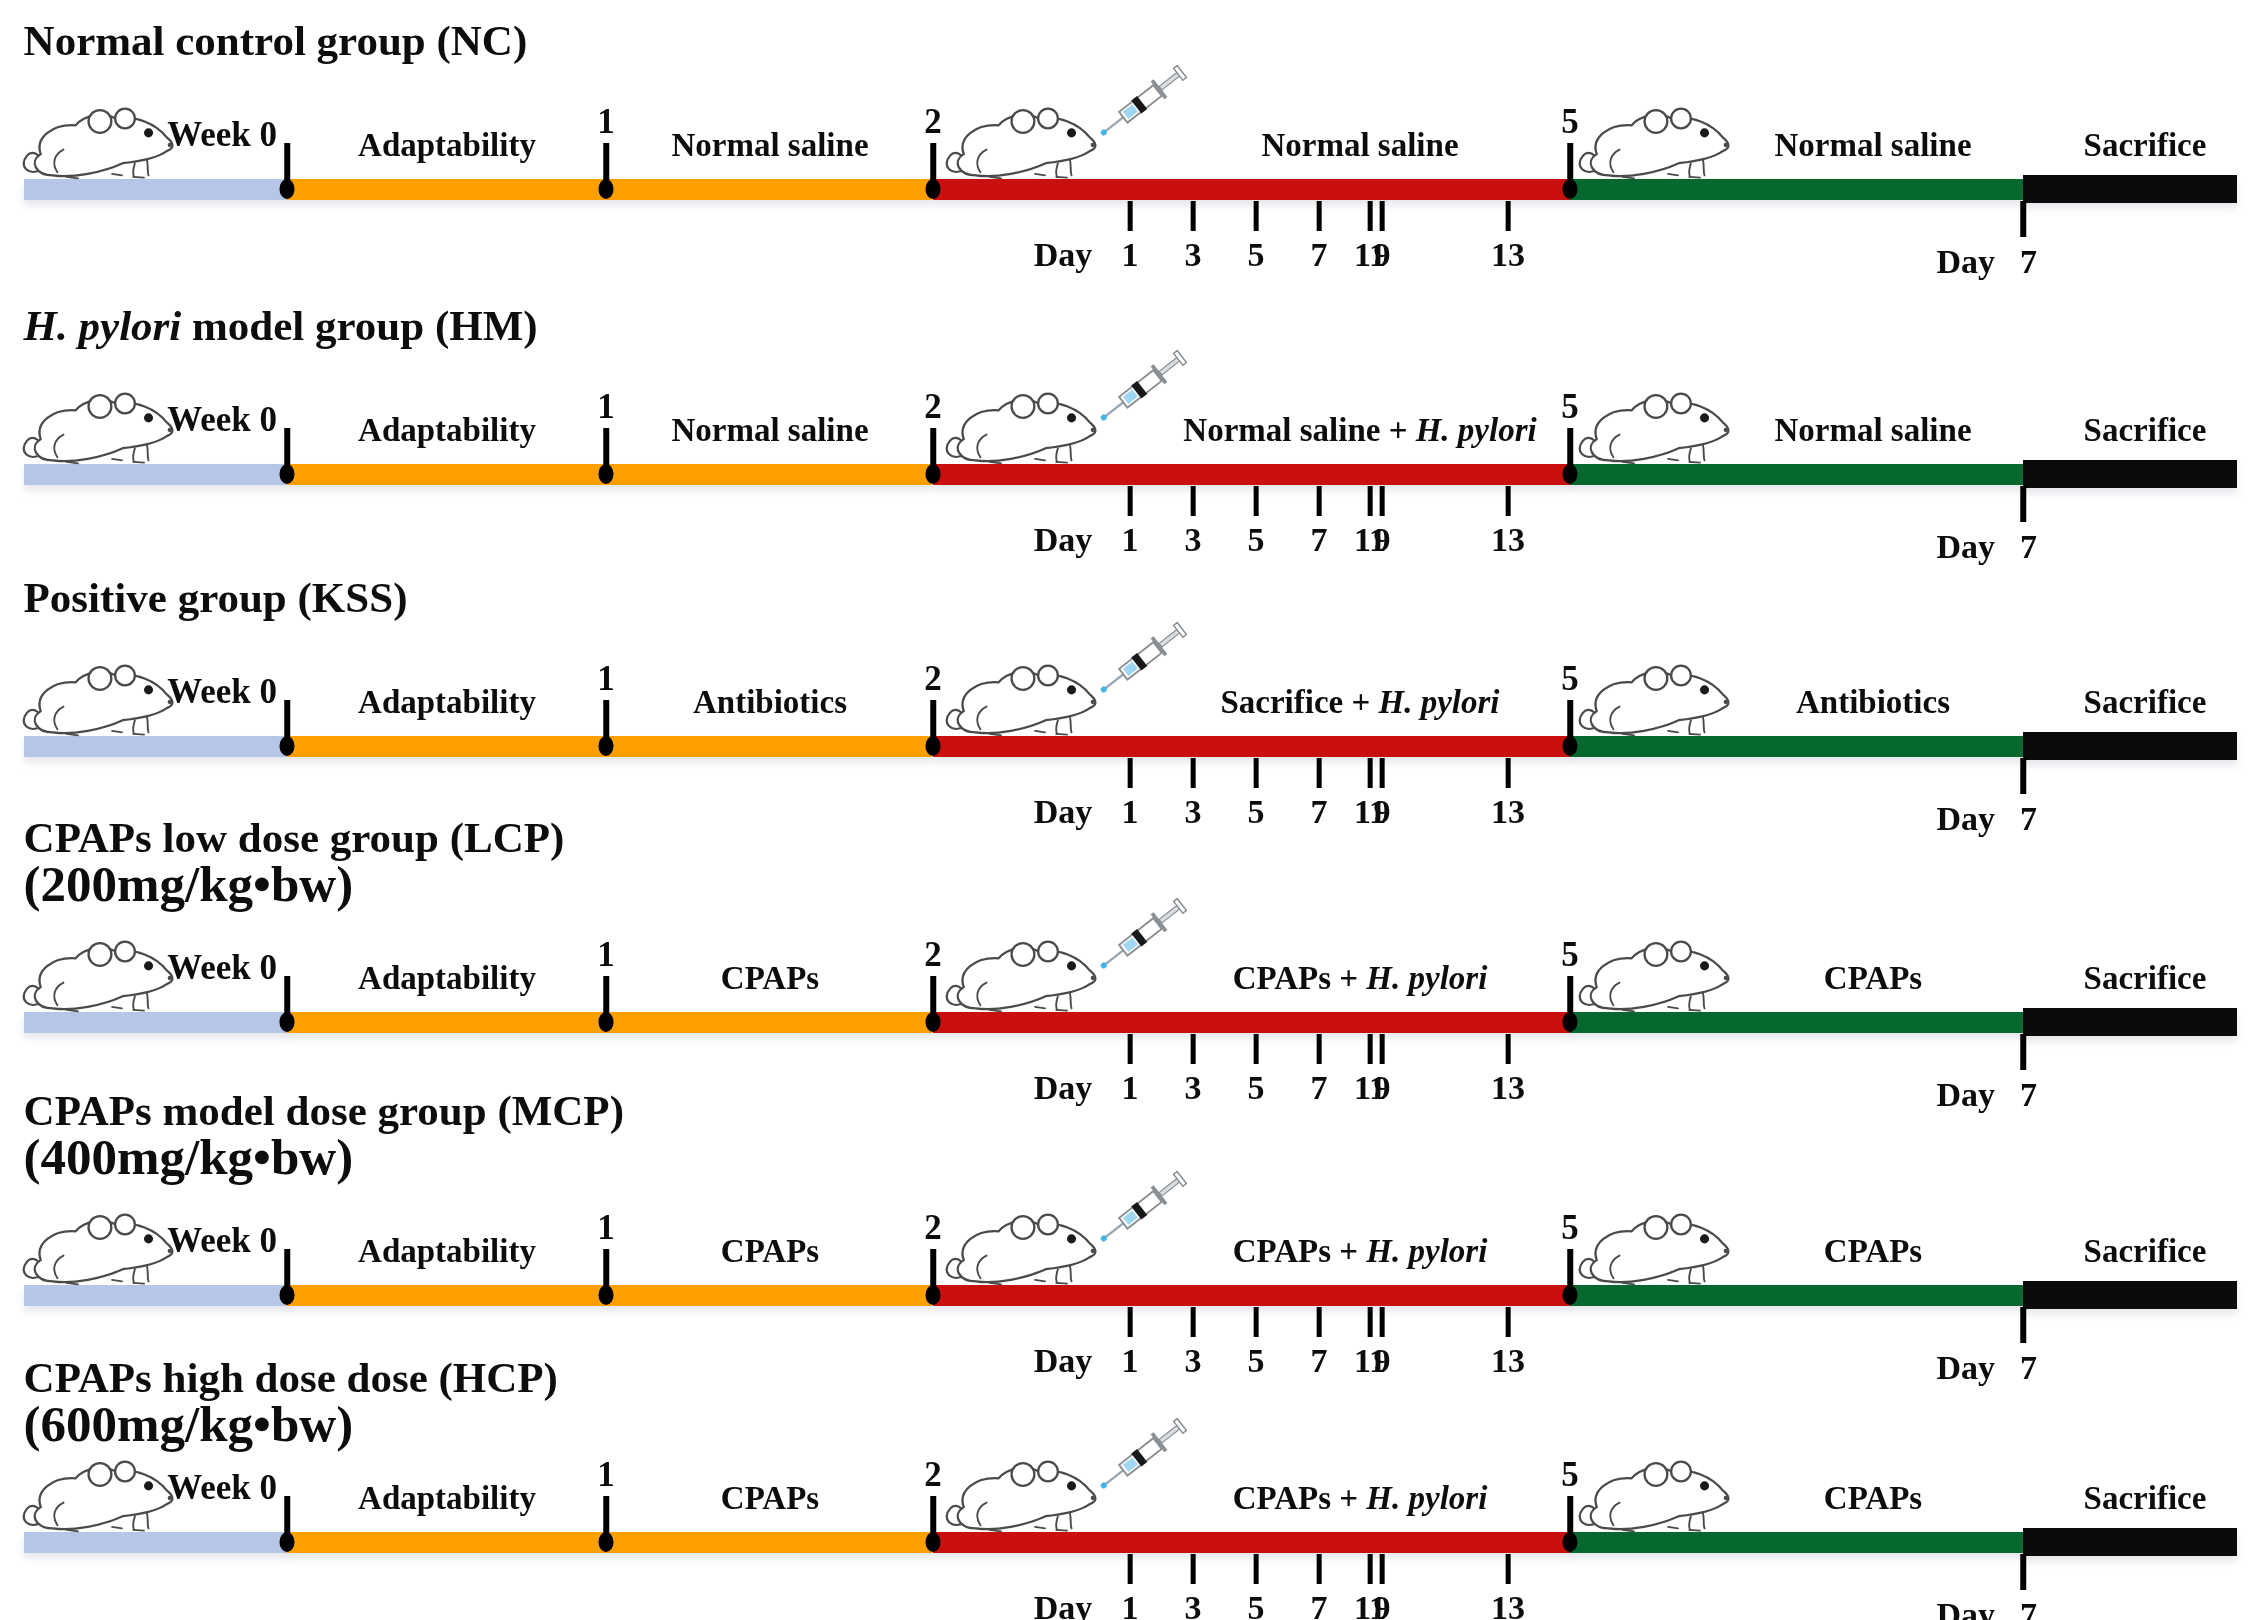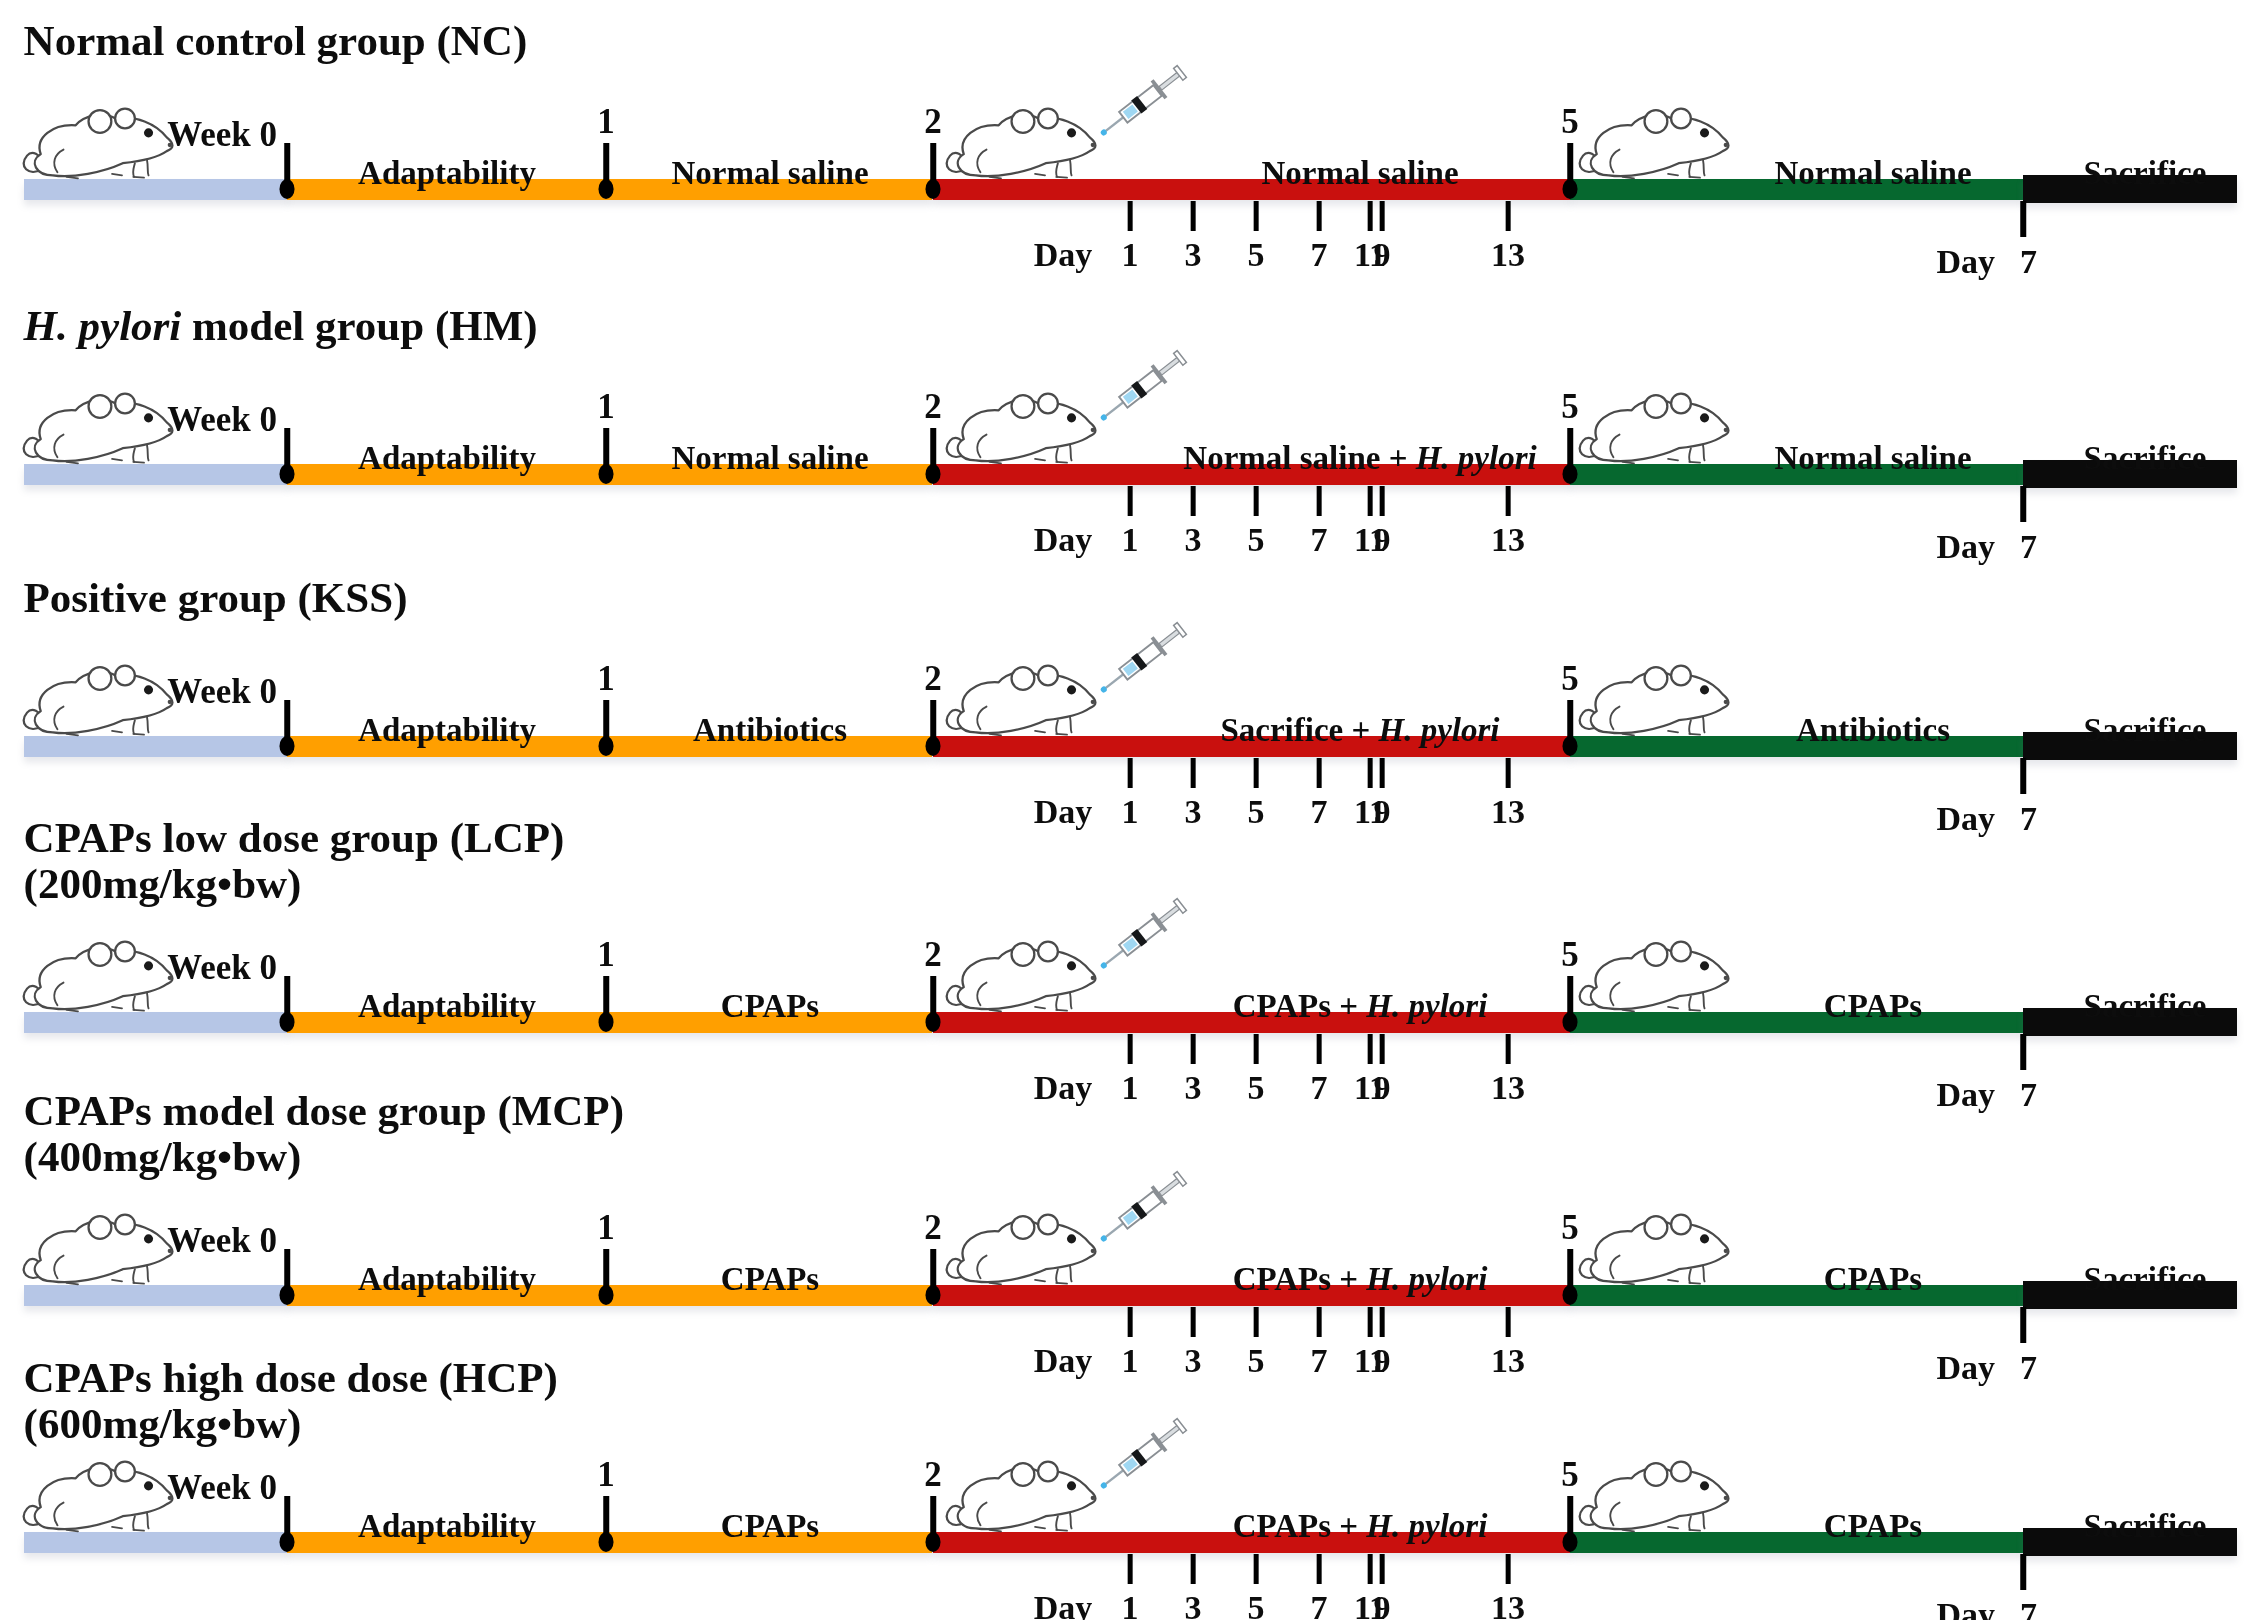--- a/index.html
+++ b/index.html
@@ -3,39 +3,39 @@
 <meta charset="utf-8">
 <style>
   html,body{margin:0;padding:0;background:#fff;}
   body{
     position:relative;width:2261px;height:1621px;overflow:hidden;
     font-family:"Liberation Serif","DejaVu Serif",serif;font-weight:bold;color:#0d0d0d;
   }
   .row{position:absolute;left:0;width:2261px;height:0;}
   .title{position:absolute;left:23.6px;top:0;font-size:43px;line-height:46px;margin:0;white-space:nowrap;}
   .title i{font-style:italic;}
-  .title2{position:absolute;left:23.6px;top:46px;font-size:43px;line-height:46px;white-space:nowrap;}
+  .title2{position:absolute;left:23.6px;top:46px;font-size:51px;line-height:46px;white-space:nowrap;}
   .tl{position:absolute;left:0;top:161px;width:2261px;height:0;}
   .two .tl{top:197px;}
   .r6 .tl{top:177px;}
 
   .bar{position:absolute;top:0;height:20.5px;box-shadow:0 5.5px 7px rgba(120,130,150,.18);}
   .b-blue  {left:23.6px;  width:264px;background:var(--acclimation,#b6c6e6);}
   .b-orange{left:287px; width:645px;background:var(--treatment,#ff9f00);}
   .b-red   {left:933px;width:638px;background:var(--infection,#c9100e);}
   .b-green {left:1570px;width:453px;background:var(--recovery,#06682f);}
   .b-black {left:2023px;width:214px;top:-3.9px;height:28px;background:var(--sacrifice,#0b0b0b);}
 
   .wtick{position:absolute;top:-36px;height:47px;width:5.5px;background:#000;transform:translateX(-50%);}
   .wdot{position:absolute;top:0;width:15px;height:19.7px;border-radius:50%;background:#000;transform:translateX(-50%);}
   .x0{left:287px}.x1{left:606px}.x2{left:933px}.x5{left:1570px}
   .wnum{position:absolute;top:-76px;font-size:35px;line-height:38px;transform:translateX(-50%);white-space:nowrap;}
   .week0{position:absolute;left:277px;top:-63px;font-size:35px;line-height:38px;transform:translateX(-100%);white-space:nowrap;}
 
-  .seg{position:absolute;top:-52px;font-size:33px;line-height:36px;transform:translateX(-50%);white-space:nowrap;margin-top:28px;}
+  .seg{position:absolute;top:-52px;font-size:33px;line-height:36px;transform:translateX(-50%);white-space:nowrap;}
   .seg i{font-style:italic;}
   .s1{left:447px}.s2{left:770px}.s3{left:1360px}.s4{left:1873px}.s5{left:2145px}
 
   .dtick{position:absolute;top:22px;height:30px;width:4.7px;background:#000;transform:translateX(-50%);}
   .c0{left:1130px}.c1{left:1193px}.c2{left:1256px}.c3{left:1319px}.c4{left:1382px}.c5{left:1370px}.c6{left:1508px}
   .dlab{position:absolute;top:58px;font-size:34px;line-height:36px;transform:translateX(-50%);white-space:nowrap;}
   .dword{left:1063px;}
   .d7tick{position:absolute;left:2023px;top:22px;height:36px;width:5.5px;background:#000;transform:translateX(-50%);}
   .d7lab{position:absolute;left:1889px;top:65px;width:148px;display:flex;justify-content:flex-end;gap:25px;font-size:34px;line-height:36px;}
 

